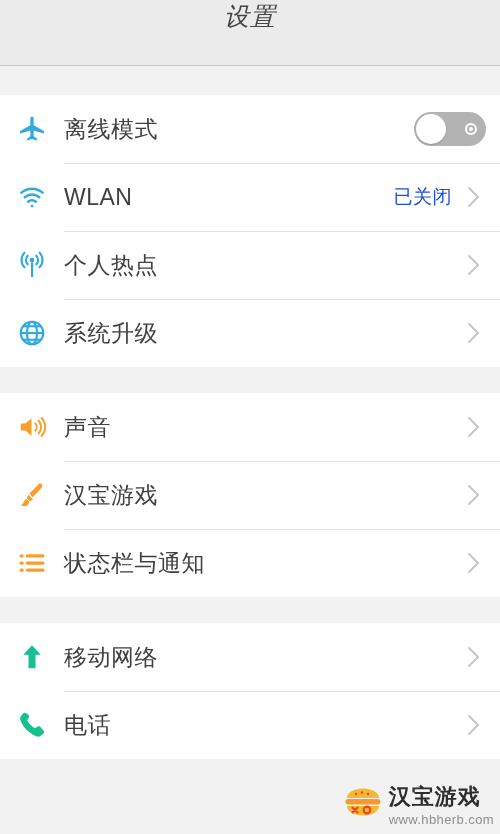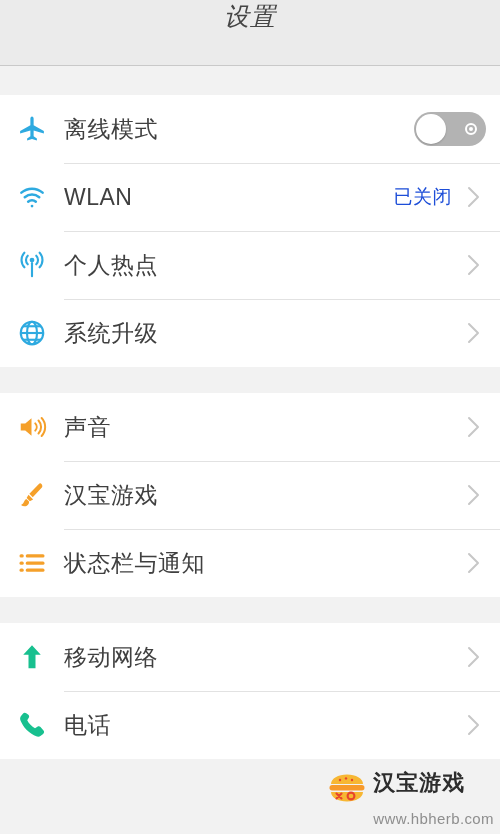--- a/index.html
+++ b/index.html
@@ -144,25 +144,25 @@
   .wm-logo { margin-right: 6px; }
   .wm-text { line-height: 1; }
   .wm-main {
     font-size: 22px;
     font-weight: bold;
     color: #2d2d2d;
     letter-spacing: 1px;
     display: block;
   }
   .wm-sub {
-    font-size: 15px;
+    font-size: 13px;
     color: #8e8e8e;
     letter-spacing: 0.4px;
     display: block;
-    margin-top: 17px;
+    margin-top: 5px;
   }
 </style>
 </head>
 <body>
 
 <div class="header">
   <div class="header-title">设置</div>
 </div>
 
 <div class="gap gap-top"></div>

